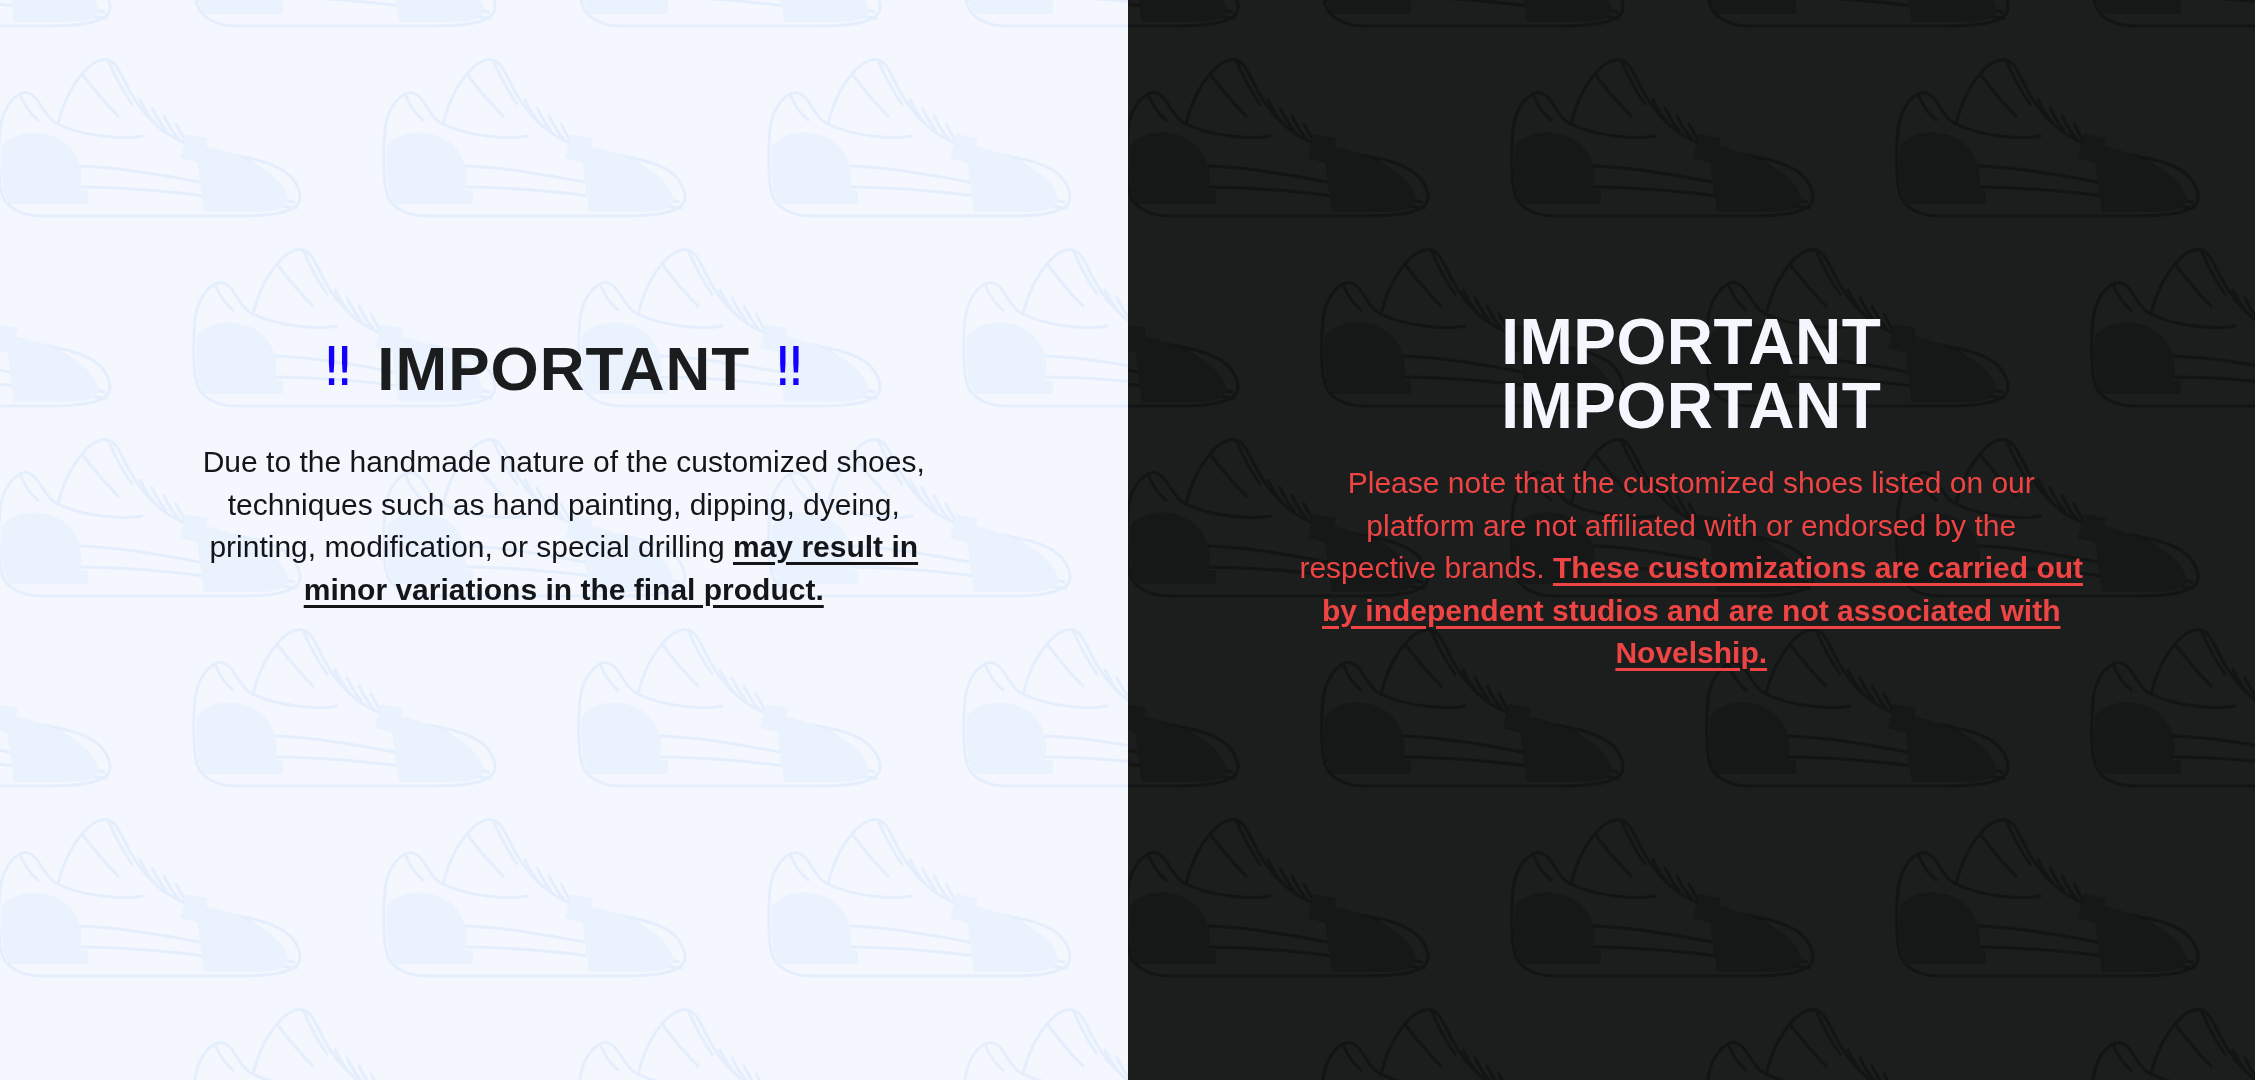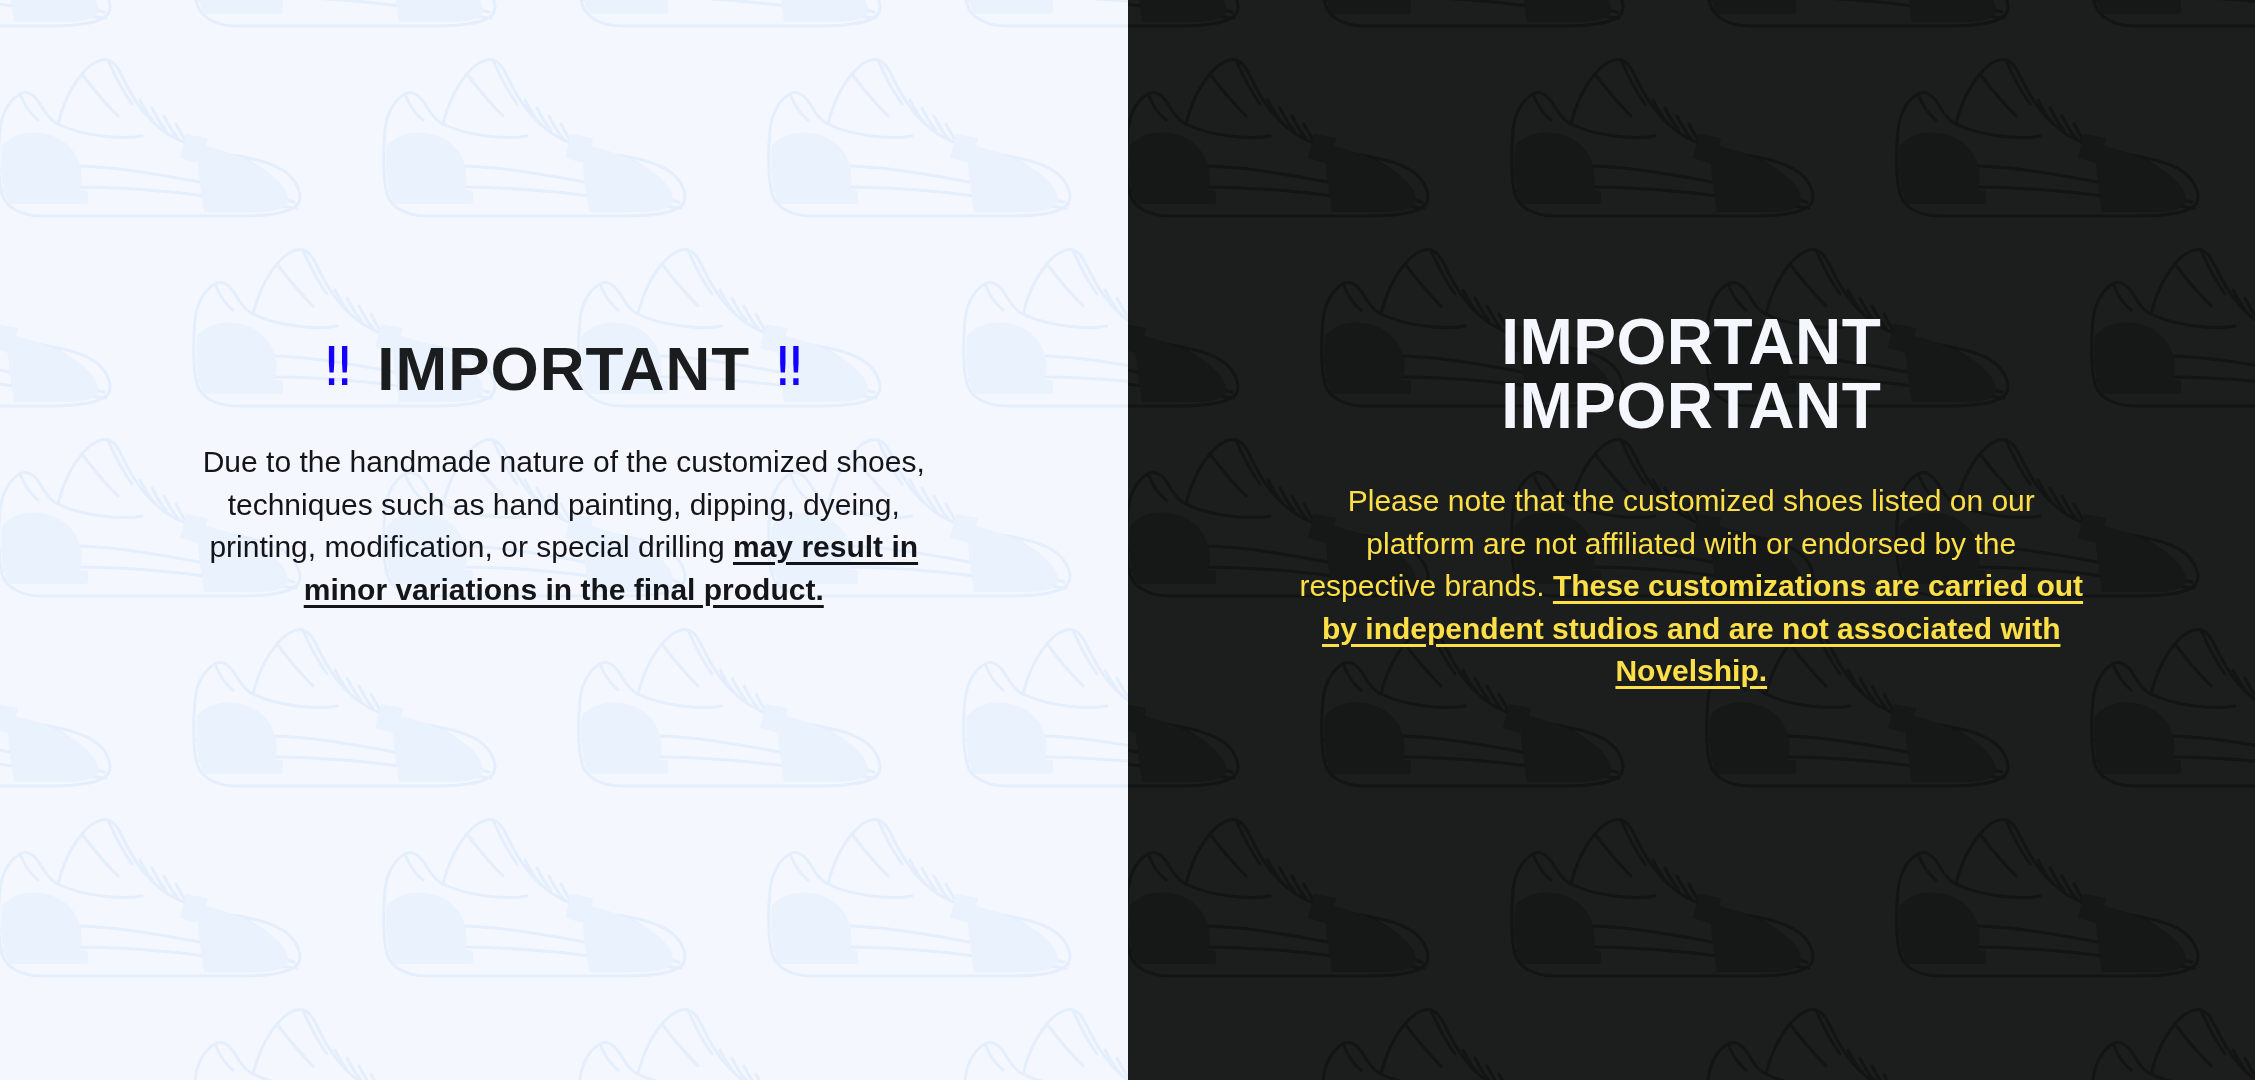--- a/index.html
+++ b/index.html
@@ -111,23 +111,23 @@
     font-size: 30px;
     line-height: 1.42;
     margin: 0;
   }
   .body-left {
     color: #141519;
     width: 740px;
     margin-top: 41px;
   }
   .body-right {
-    color: #fde047;
+    color: #ef4444;
     width: 790px;
-    margin-top: 42px;
+    margin-top: 24px;
   }
   .emph {
     font-weight: 700;
     text-decoration: underline;
     text-underline-offset: 5px;
     text-decoration-thickness: 3px;
   }
 
   .left-block  { padding-top: 338px; }
   .right-block { padding-top: 310px; }

